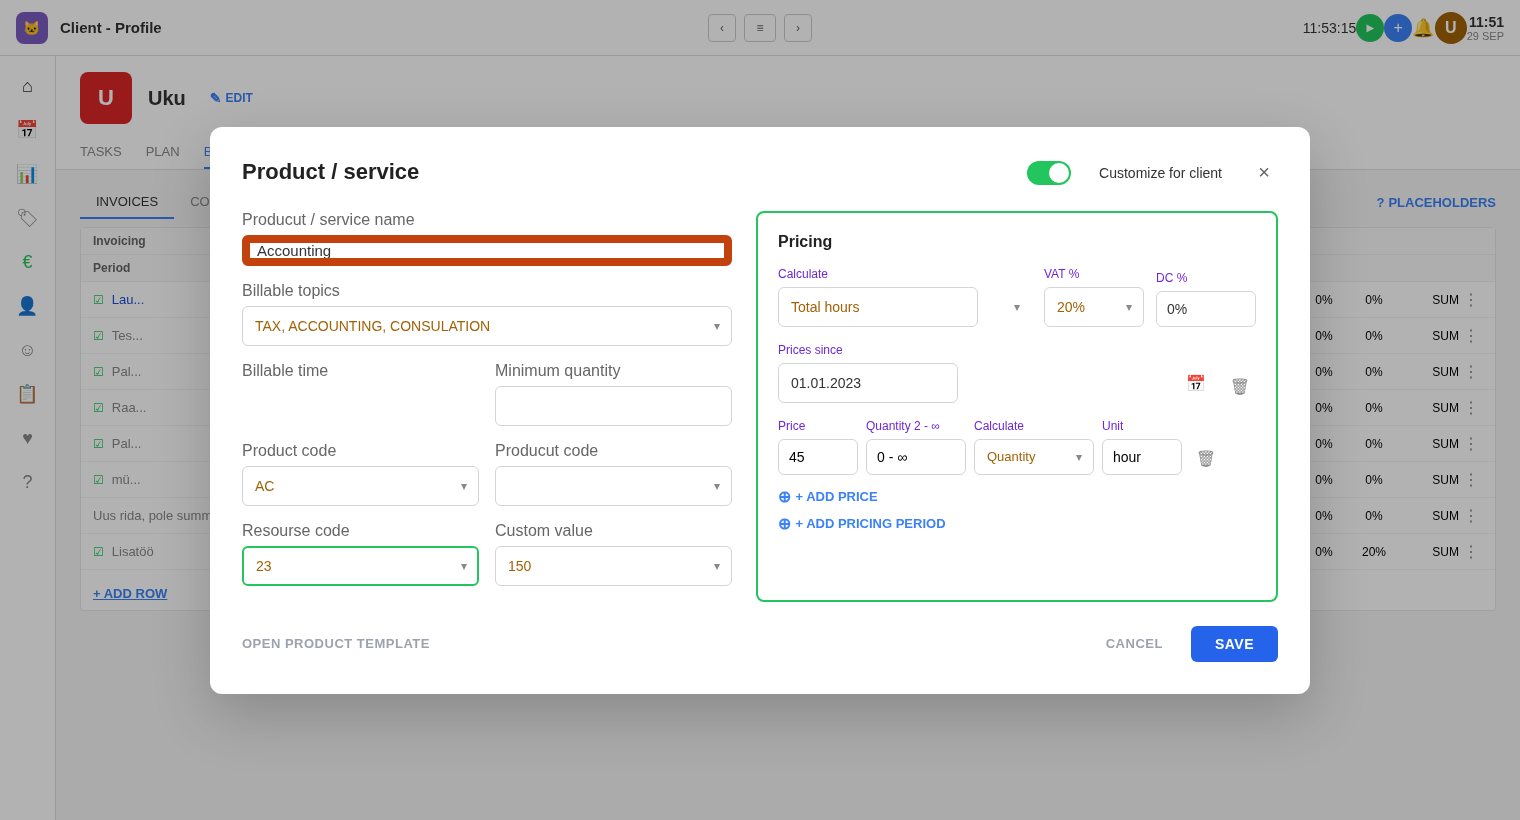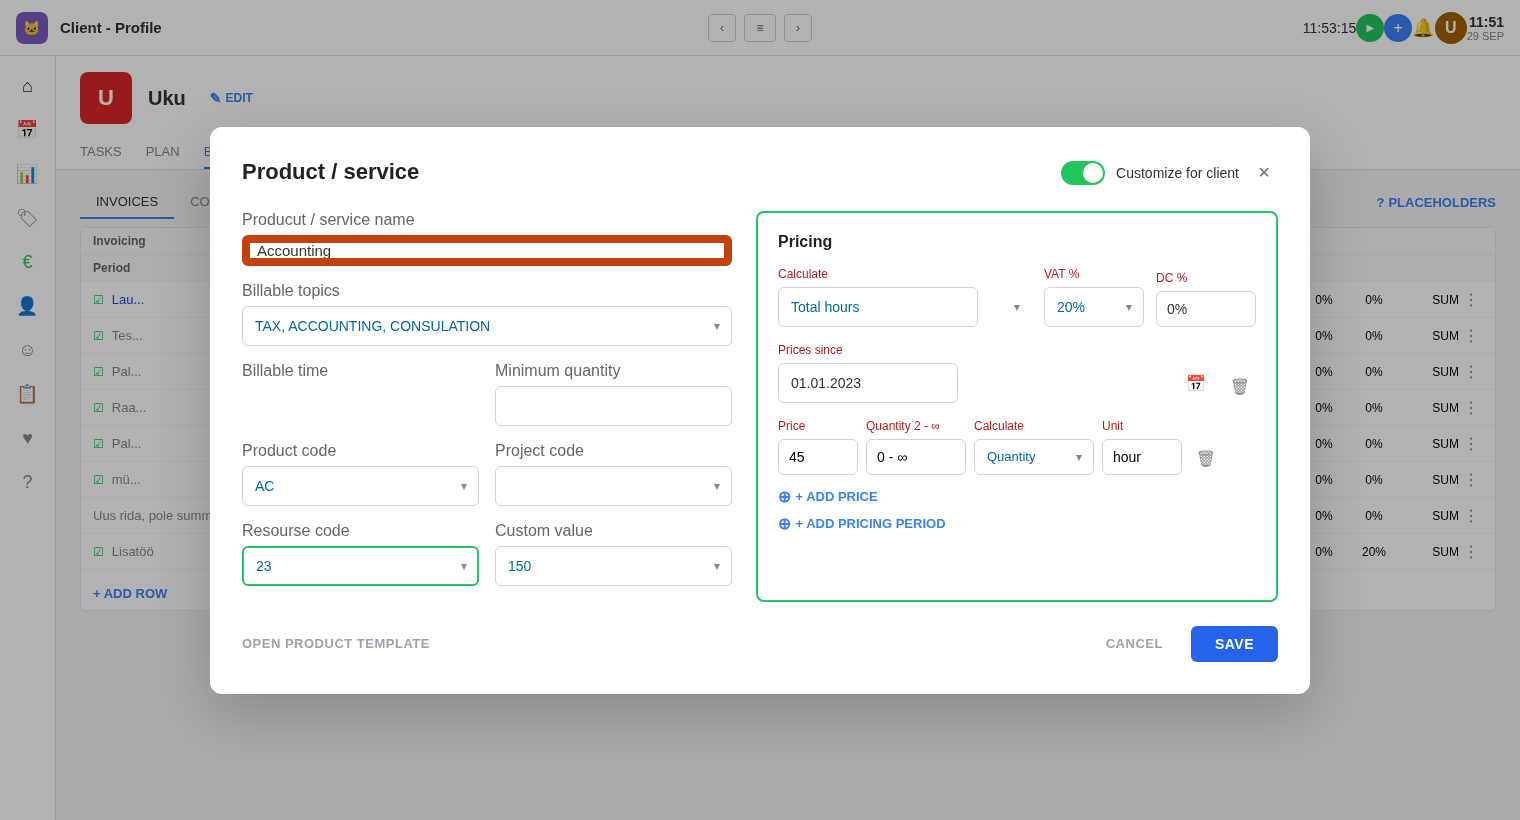--- a/index.html
+++ b/index.html
@@ -63,52 +63,52 @@
     .section-label { font-size: 12px; color: #666; font-weight: 600; padding: 6px 12px; background: #fafafa; border-bottom: 1px solid #f0f0f0; }
     .placeholders-btn { color: #3b82f6; font-size: 13px; font-weight: 600; cursor: pointer; display: flex; align-items: center; gap: 4px; }
 
     
     .overlay { position: absolute; top: 0; left: 0; width: 100%; height: 100%; background: rgba(0,0,0,0.3); z-index: 100; display: flex; align-items: center; justify-content: center; }
 
     
     .modal { background: #fff; border-radius: 12px; width: 1100px; max-height: 580px; padding: 32px; position: relative; box-shadow: 0 20px 60px rgba(0,0,0,0.2); }
     .modal-header { display: flex; align-items: flex-start; justify-content: space-between; margin-bottom: 24px; }
     .modal-title { font-size: 22px; font-weight: 700; color: #222; }
-    .modal-header-right { display: flex; align-items: center; gap: 11px; }
+    .modal-header-right { display: flex; align-items: center; gap: 28px; }
     .customize-label { font-size: 14px; color: #333; }
     .toggle { width: 44px; height: 24px; background: #22c55e; border-radius: 12px; position: relative; cursor: pointer; }
     .toggle-dot { width: 20px; height: 20px; background: #fff; border-radius: 50%; position: absolute; top: 2px; right: 2px; }
     .modal-close { width: 28px; height: 28px; border-radius: 50%; border: none; background: transparent; font-size: 20px; color: #666; cursor: pointer; display: flex; align-items: center; justify-content: center; }
 
     
     .modal-body { display: flex; gap: 24px; }
     .modal-left { flex: 0 0 490px; }
     .modal-right { flex: 1; border: 2px solid #22c55e; border-radius: 8px; padding: 20px; }
 
     
     .form-group { margin-bottom: 16px; }
     .form-label { font-size: 16px; color: #666; margin-bottom: 6px; display: block; }
     .form-input { width: 100%; height: 31px; border: 8px solid #c2410c; border-radius: 6px; padding: 0 7px; font-size: 15px; color: #333; outline: none; }
     .form-input-plain { width: 100%; height: 40px; border: 1px solid #d1d5db; border-radius: 6px; padding: 0 12px; font-size: 14px; color: #333; outline: none; background: #fff; }
     .form-input-green { border: 2px solid #22c55e; }
-    .form-select { width: 100%; height: 40px; border: 1px solid #d1d5db; border-radius: 6px; padding: 0 12px; font-size: 14px; color: #0369a1; outline: none; background: #fff; appearance: none; cursor: pointer; }
+    .form-select { width: 100%; height: 40px; border: 1px solid #d1d5db; border-radius: 6px; padding: 0 12px; font-size: 14px; color: #a16207; outline: none; background: #fff; appearance: none; cursor: pointer; }
     .select-wrapper { position: relative; }
     .select-wrapper::after { content: '▾'; position: absolute; right: 12px; top: 50%; transform: translateY(-50%); color: #888; pointer-events: none; font-size: 12px; }
 
     .form-row { display: flex; gap: 16px; }
     .form-row .form-group { flex: 1; }
 
     
     .section-title { font-size: 16px; font-weight: 700; color: #222; margin-bottom: 16px; }
 
     
     .integration-title { font-size: 16px; font-weight: 700; color: #222; margin-bottom: 16px; margin-top: 8px; }
     .pricing-fields-row { display: flex; gap: 12px; align-items: flex-end; margin-bottom: 16px; }
     .pricing-field { flex: 1; }
-    .pricing-field-label { font-size: 12px; color: #b91c1c; margin-bottom: 6px; display: block; }
+    .pricing-field-label { font-size: 12px; color: #6d28d9; margin-bottom: 6px; display: block; }
     .pricing-field-vat { flex: 0 0 100px; }
     .pricing-field-dc { flex: 0 0 100px; }
 
     .prices-since-row { display: flex; align-items: flex-end; gap: 8px; margin-bottom: 16px; }
     .prices-since-field { flex: 1; }
     .date-input-wrapper { position: relative; }
     .date-input-wrapper input { padding-right: 36px; }
     .date-icon { position: absolute; right: 10px; top: 50%; transform: translateY(-50%); color: #888; font-size: 16px; }
     .trash-btn { width: 32px; height: 32px; display: flex; align-items: center; justify-content: center; color: #888; font-size: 16px; cursor: pointer; }
 
@@ -122,21 +122,21 @@
     .add-link { color: #3b82f6; font-size: 13px; font-weight: 600; cursor: pointer; display: flex; align-items: center; gap: 4px; margin-bottom: 8px; }
     .add-link .plus-circle { font-size: 16px; }
 
     
     .modal-footer { display: flex; align-items: center; justify-content: space-between; margin-top: 24px; }
     .open-template-btn { color: #9ca3af; font-size: 13px; font-weight: 600; cursor: pointer; text-transform: uppercase; letter-spacing: 0.5px; background: none; border: none; }
     .modal-footer-right { display: flex; align-items: center; gap: 12px; }
     .cancel-btn { background: none; border: none; color: #9ca3af; font-size: 13px; font-weight: 700; cursor: pointer; text-transform: uppercase; letter-spacing: 0.5px; padding: 10px 16px; }
     .save-btn { background: #2563eb; color: #fff; border: none; border-radius: 6px; padding: 10px 24px; font-size: 14px; font-weight: 700; cursor: pointer; text-transform: uppercase; letter-spacing: 0.5px; }
 
-    .add-row-btn { color: #3b82f6; font-size: 13px; font-weight: 600; cursor: pointer; display: inline-flex; align-items: center; gap: 4px; margin-top: 8px; }
+    .add-row-btn { color: #3b82f6; font-size: 13px; font-weight: 600; cursor: pointer; display: inline-flex; align-items: center; gap: 4px; margin-top: 8px; text-decoration: underline; }
   </style>
 </head>
 <body>
 
 <div class="topbar">
   <div class="topbar-logo">🐱</div>
   <span class="topbar-title">Client - Profile</span>
   <div class="topbar-nav">
     <div class="topbar-nav-btn">‹</div>
     <div class="topbar-nav-btn mid">≡</div>
@@ -366,21 +366,21 @@
         <div class="form-row">
           <div class="form-group">
             <label class="form-label">Product code</label>
             <div class="select-wrapper">
               <select class="form-select">
                 <option>AC</option>
               </select>
             </div>
           </div>
           <div class="form-group">
-            <label class="form-label">Project code</label>
+            <label class="form-label">Producut code</label>
             <div class="select-wrapper">
               <select class="form-select">
                 <option></option>
               </select>
             </div>
           </div>
         </div>
 
         <div class="form-row">
           <div class="form-group">

